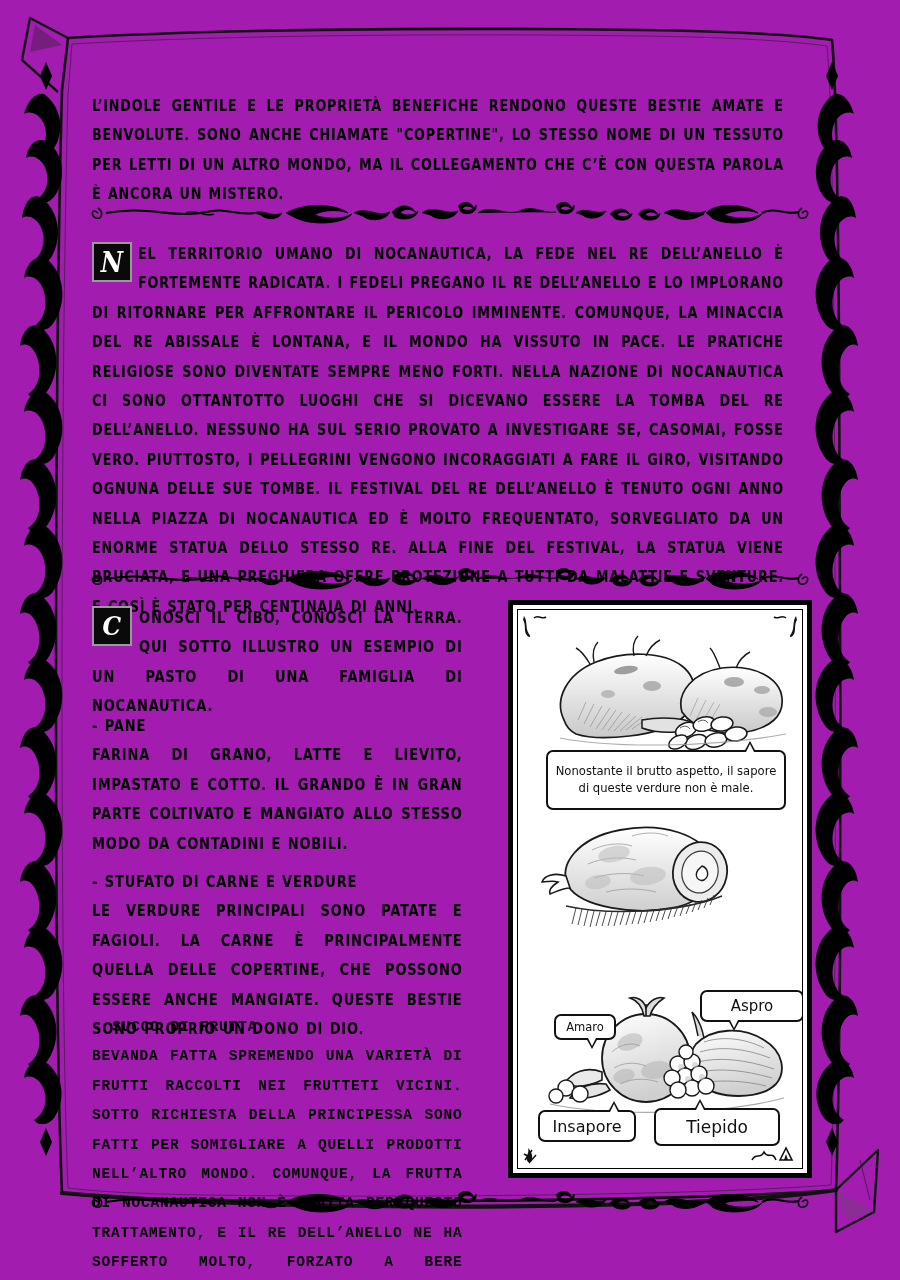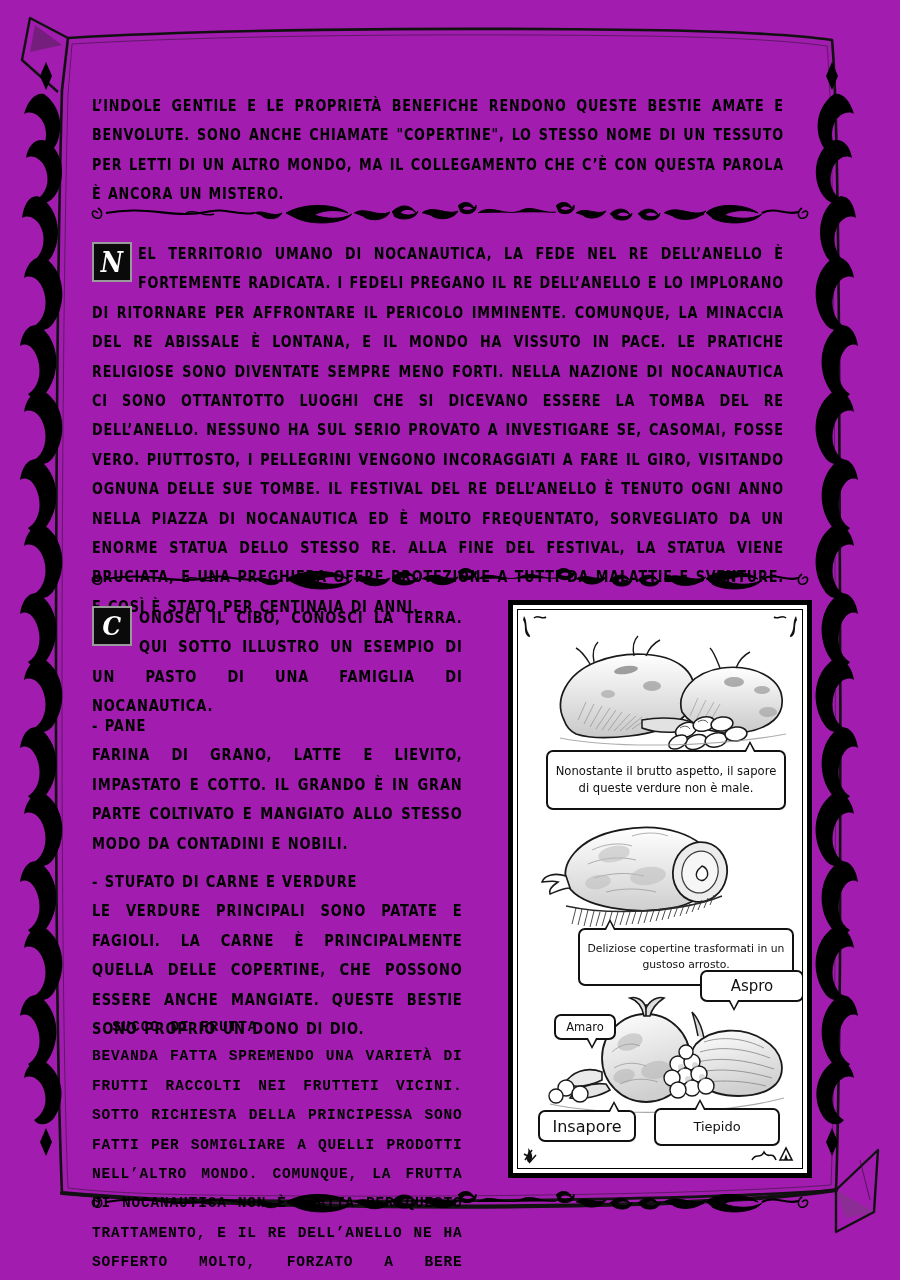--- a/index.html
+++ b/index.html
@@ -458,24 +458,20 @@
           <path d="M44,88 L40,104 M50,89 L46,105 M56,90 L52,106 M62,91 L58,107 M68,92 L64,106
                    M74,92 L70,106 M80,92 L76,106 M86,92 L82,106 M92,92 L88,105 M98,92 L94,105
                    M104,91 L100,104 M110,91 L106,104 M116,90 L112,103 M122,90 L118,102
                    M128,89 L124,101 M134,88 L130,100 M140,87 L136,99 M146,86 L142,97
                    M152,85 L148,96 M158,84 L154,94 M164,82 L160,92 M170,80 L166,90
                    M176,78 L172,88 M182,75 L178,85"></path>
         </g>
         <path d="M34,86 C80,96 150,92 190,76" stroke="#2a2a2a" stroke-width="1.4" fill="none"></path>
       </svg>
 
-      <div class="bubble" style="left:60px;top:318px;width:216px;height:58px;font-size:10.8px;line-height:16px;">
-        <span class="tail tail-up" style="left:24px;"></span>
-        <span class="btxt">Deliziose copertine trasformati in un gustoso arrosto.</span>
-      </div>
 
       <svg class="art" style="left:18px;top:382px;width:260px;height:130px;" viewBox="0 0 260 130">
         <defs>
           <linearGradient id="fruitShade" x1="0" y1="0" x2="0.3" y2="1">
             <stop offset="0%" stop-color="#ffffff"></stop>
             <stop offset="100%" stop-color="#cfcfcf"></stop>
           </linearGradient>
         </defs>
 
         <circle cx="110" cy="66" r="44" fill="url(#fruitShade)" stroke="#1a1a1a" stroke-width="1.8"></circle>
@@ -529,36 +525,36 @@
 
         <g fill="#fff" stroke="#1a1a1a" stroke-width="1.4">
           <circle cx="30" cy="96" r="8"></circle>
           <circle cx="44" cy="102" r="8"></circle>
           <circle cx="20" cy="104" r="7"></circle>
         </g>
 
         <path d="M14,112 C70,124 180,124 248,106" stroke="#9a9a9a" stroke-width="1.2" fill="none" opacity="0.85"></path>
       </svg>
 
-      <div class="bubble" style="left:182px;top:360px;width:104px;height:32px;font-size:15px;line-height:18px;">
+      <div class="bubble" style="left:182px;top:380px;width:104px;height:32px;font-size:15px;line-height:18px;">
         <span class="tail tail-down" style="left:26px;"></span>
         <span class="btxt">Aspro</span>
       </div>
 
       <div class="bubble" style="left:36px;top:404px;width:62px;height:26px;font-size:11.5px;line-height:15px;align-items:flex-end;">
         <span class="tail tail-down" style="right:16px;"></span>
         <span class="btxt">Amaro</span>
       </div>
 
       <div class="bubble" style="left:20px;top:500px;width:98px;height:32px;font-size:16px;line-height:17px;">
         <span class="tail tail-up" style="right:14px;"></span>
         <span class="btxt">Insapore</span>
       </div>
 
-      <div class="bubble" style="left:136px;top:498px;width:126px;height:38px;font-size:13px;line-height:20px;">
+      <div class="bubble" style="left:136px;top:498px;width:126px;height:38px;font-size:17px;line-height:20px;">
         <span class="tail tail-up" style="left:38px;"></span>
         <span class="btxt">Tiepido</span>
       </div>
 
     </div>
   </div>
 
 </div>
 
 </body></html>

